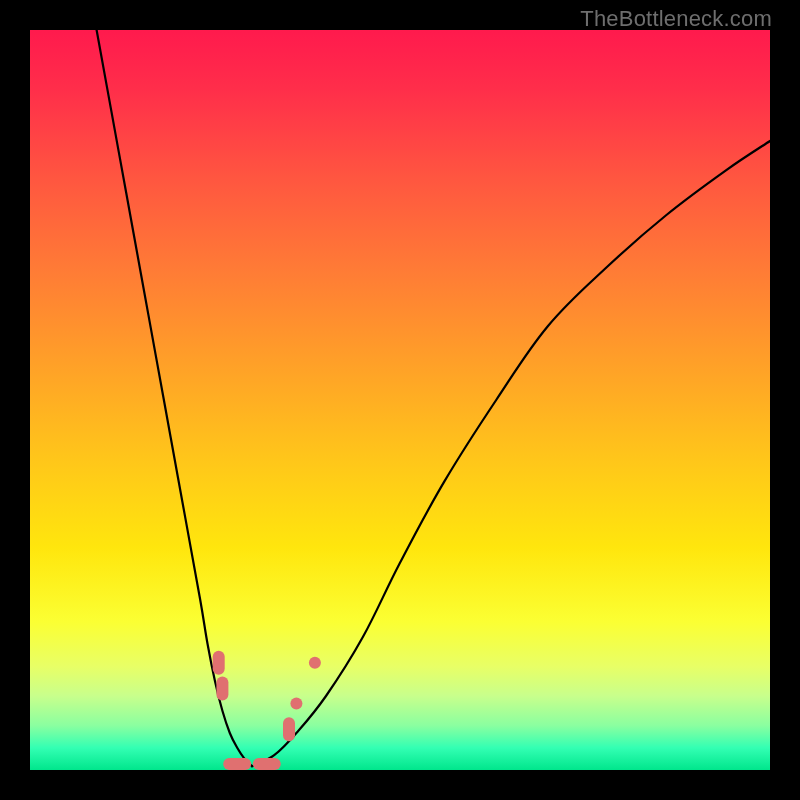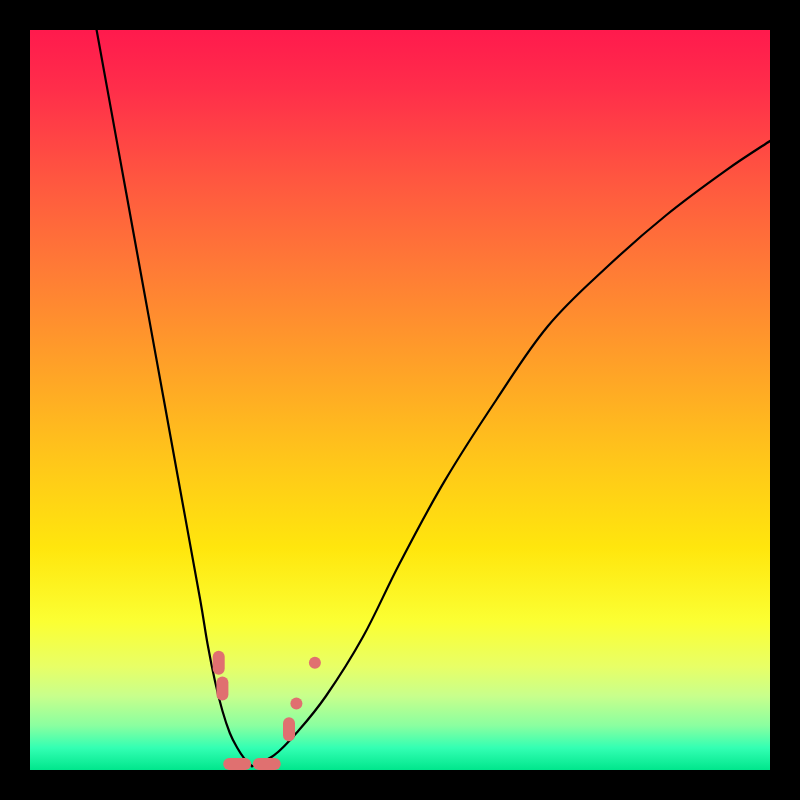--- a/index.html
+++ b/index.html
@@ -66,20 +66,21 @@
     stroke: none;
   }
   .marker-round {
     fill: #e07070;
   }
 </style>
 </head>
 <body>
 
 <div class="chart-container">
+  <div class="watermark">TheBottleneck.com</div>
   <div class="plot-area">
     <svg class="curves" viewBox="0 0 740 740">
       <path id="left-curve" class="curve-path" d="M 66.60 0.00 C 69.26 14.65, 76.07 52.10, 81.40 81.40 C 86.73 110.70, 90.87 133.50, 96.20 162.80 C 101.53 192.10, 105.67 214.90, 111.00 244.20 C 116.33 273.50, 120.47 296.30, 125.80 325.60 C 131.13 354.90, 135.27 377.70, 140.60 407.00 C 145.93 436.30, 150.07 459.10, 155.40 488.40 C 160.73 517.70, 166.20 547.16, 170.20 569.80 C 174.20 592.44, 174.94 599.55, 177.60 614.20 C 180.26 628.85, 182.34 639.21, 185.00 651.20 C 187.66 663.19, 189.74 671.48, 192.40 680.80 C 195.06 690.12, 197.14 696.34, 199.80 703.00 C 202.46 709.66, 204.54 713.14, 207.20 717.80 C 209.86 722.46, 211.94 725.57, 214.60 728.90 C 217.26 732.23, 220.67 734.97, 222.00 736.30"></path>
       <path id="right-curve" class="curve-path" d="M 222.00 736.30 C 226.00 734.30, 236.21 731.19, 244.20 725.20 C 252.19 719.21, 257.08 713.66, 266.40 703.00 C 275.72 692.34, 284.01 683.32, 296.00 666.00 C 307.99 648.68, 319.68 630.78, 333.00 606.80 C 346.32 582.82, 355.35 560.77, 370.00 532.80 C 384.65 504.83, 397.08 480.70, 414.40 451.40 C 431.72 422.10, 447.55 397.97, 466.20 370.00 C 484.85 342.03, 498.02 319.98, 518.00 296.00 C 537.98 272.02, 555.89 256.78, 577.20 236.80 C 598.51 216.82, 615.09 202.32, 636.40 185.00 C 657.71 167.68, 676.95 153.92, 695.60 140.60 C 714.25 127.28, 732.01 116.33, 740.00 111.00"></path>
       <g id="markers-group">
           <rect x="182.70" y="620.70" width="12" height="24" rx="6" class="marker"></rect>
           <rect x="186.40" y="646.60" width="12" height="24" rx="6" class="marker"></rect>
           <rect x="193.20" y="728.08" width="28" height="12" rx="6" class="marker"></rect>
           <rect x="222.80" y="728.08" width="28" height="12" rx="6" class="marker"></rect>
           <rect x="253.00" y="687.30" width="12" height="24" rx="6" class="marker"></rect>

